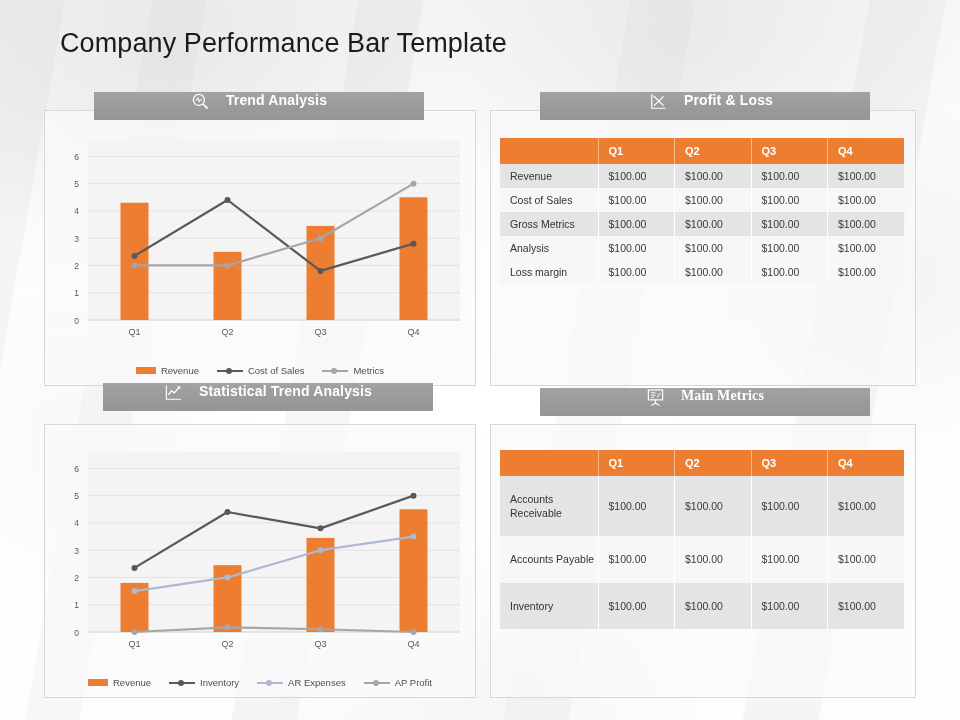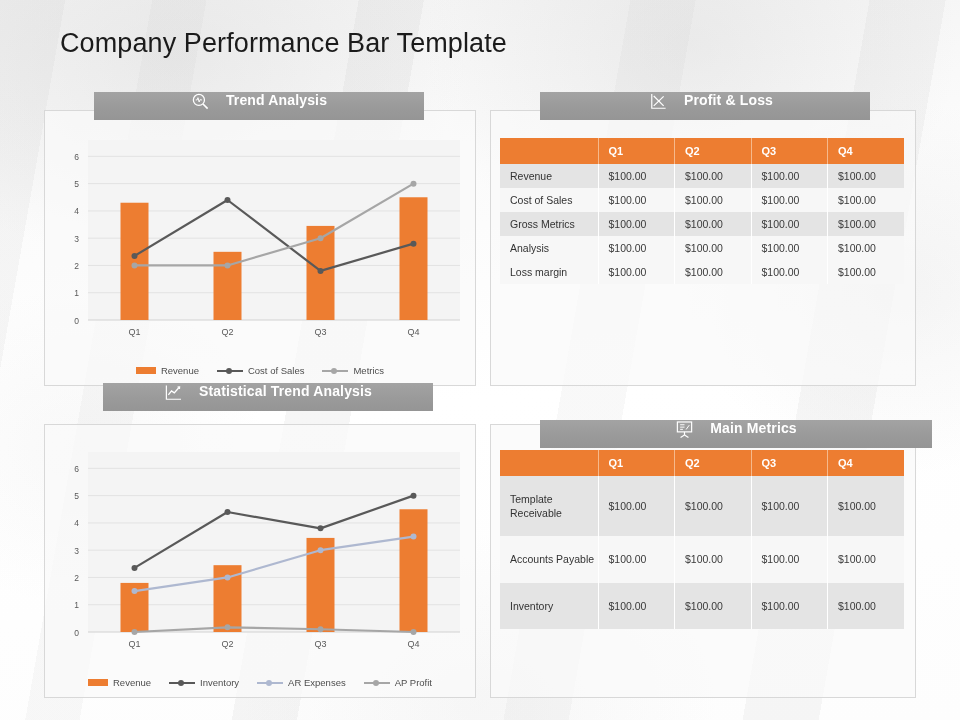--- a/index.html
+++ b/index.html
@@ -63,21 +63,21 @@
     display: flex; align-items: flex-start; justify-content: center;
     color: #ffffff; font-size: 14px; font-weight: bold;
     letter-spacing: .15px;
     box-sizing: border-box;
     z-index: 4;
   }
   .hdr .hdr-icon { display:flex; align-items:center; justify-content:center; margin-right: 16px; }
   #hdr-trend   { left: 94px;  top: 92px;  width: 330px; }
   #hdr-pl      { left: 540px; top: 92px;  width: 330px; padding-left: 12px; }
   #hdr-stat    { left: 94px;  top: 383px; width: 330px; margin-left: 9px; }
-  #hdr-metrics { left: 540px; top: 420px; width: 392px; }
+  #hdr-metrics { left: 540px; top: 388px; width: 330px; font-family: Liberation Serif, serif; }
 
   
   .chart-wrap { position: absolute; }
   #chart1 { left: 52px; top: 126px; width: 416px; height: 252px; }
   #chart2 { left: 52px; top: 438px; width: 416px; height: 252px; }
   .plot-bg { position: absolute; left: 36px; top: 14px; right: 8px; bottom: 58px;
              background: #f4f4f4; }
   .chart-svg { position:absolute; left:0; top:0; width:100%; height:100%; }
 
   .legend {
@@ -376,21 +376,21 @@
         <tr>
           <th></th>
           <th>Q1</th>
           <th>Q2</th>
           <th>Q3</th>
           <th>Q4</th>
         </tr>
       </thead>
     <tbody>
         <tr class="odd">
-          <td class="rowlabel">Template Receivable</td>
+          <td class="rowlabel">Accounts Receivable</td>
           <td>$100.00</td>
           <td>$100.00</td>
           <td>$100.00</td>
           <td>$100.00</td>
         </tr>
         <tr class="even">
           <td class="rowlabel">Accounts Payable</td>
           <td>$100.00</td>
           <td>$100.00</td>
           <td>$100.00</td>

